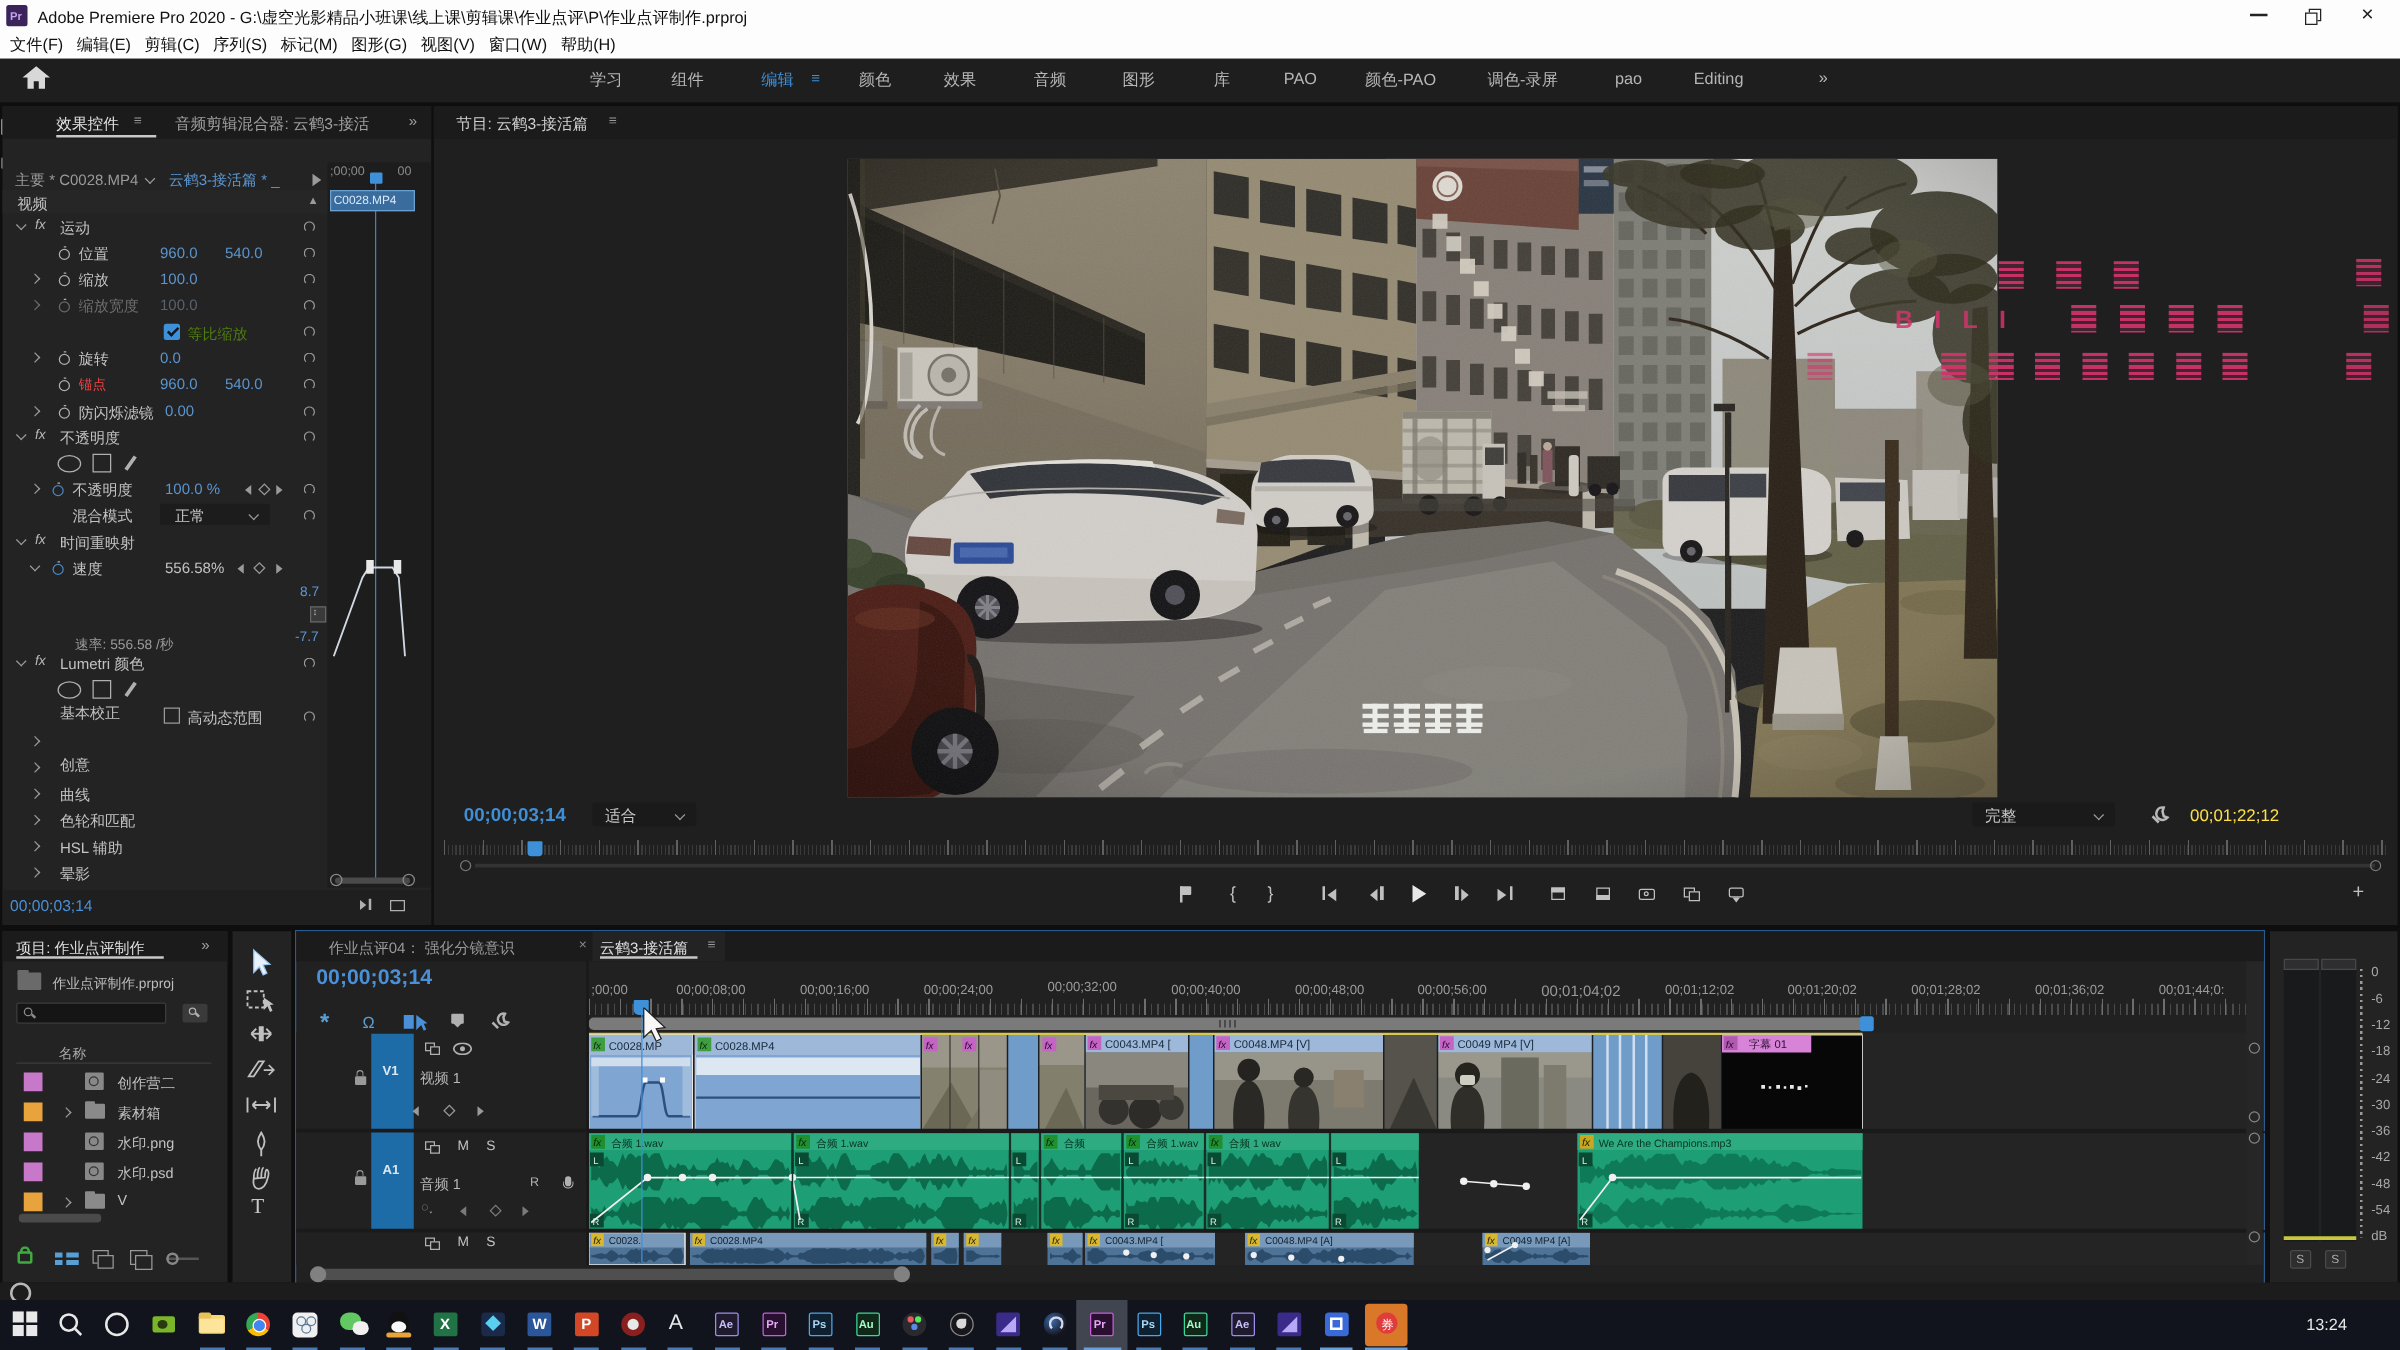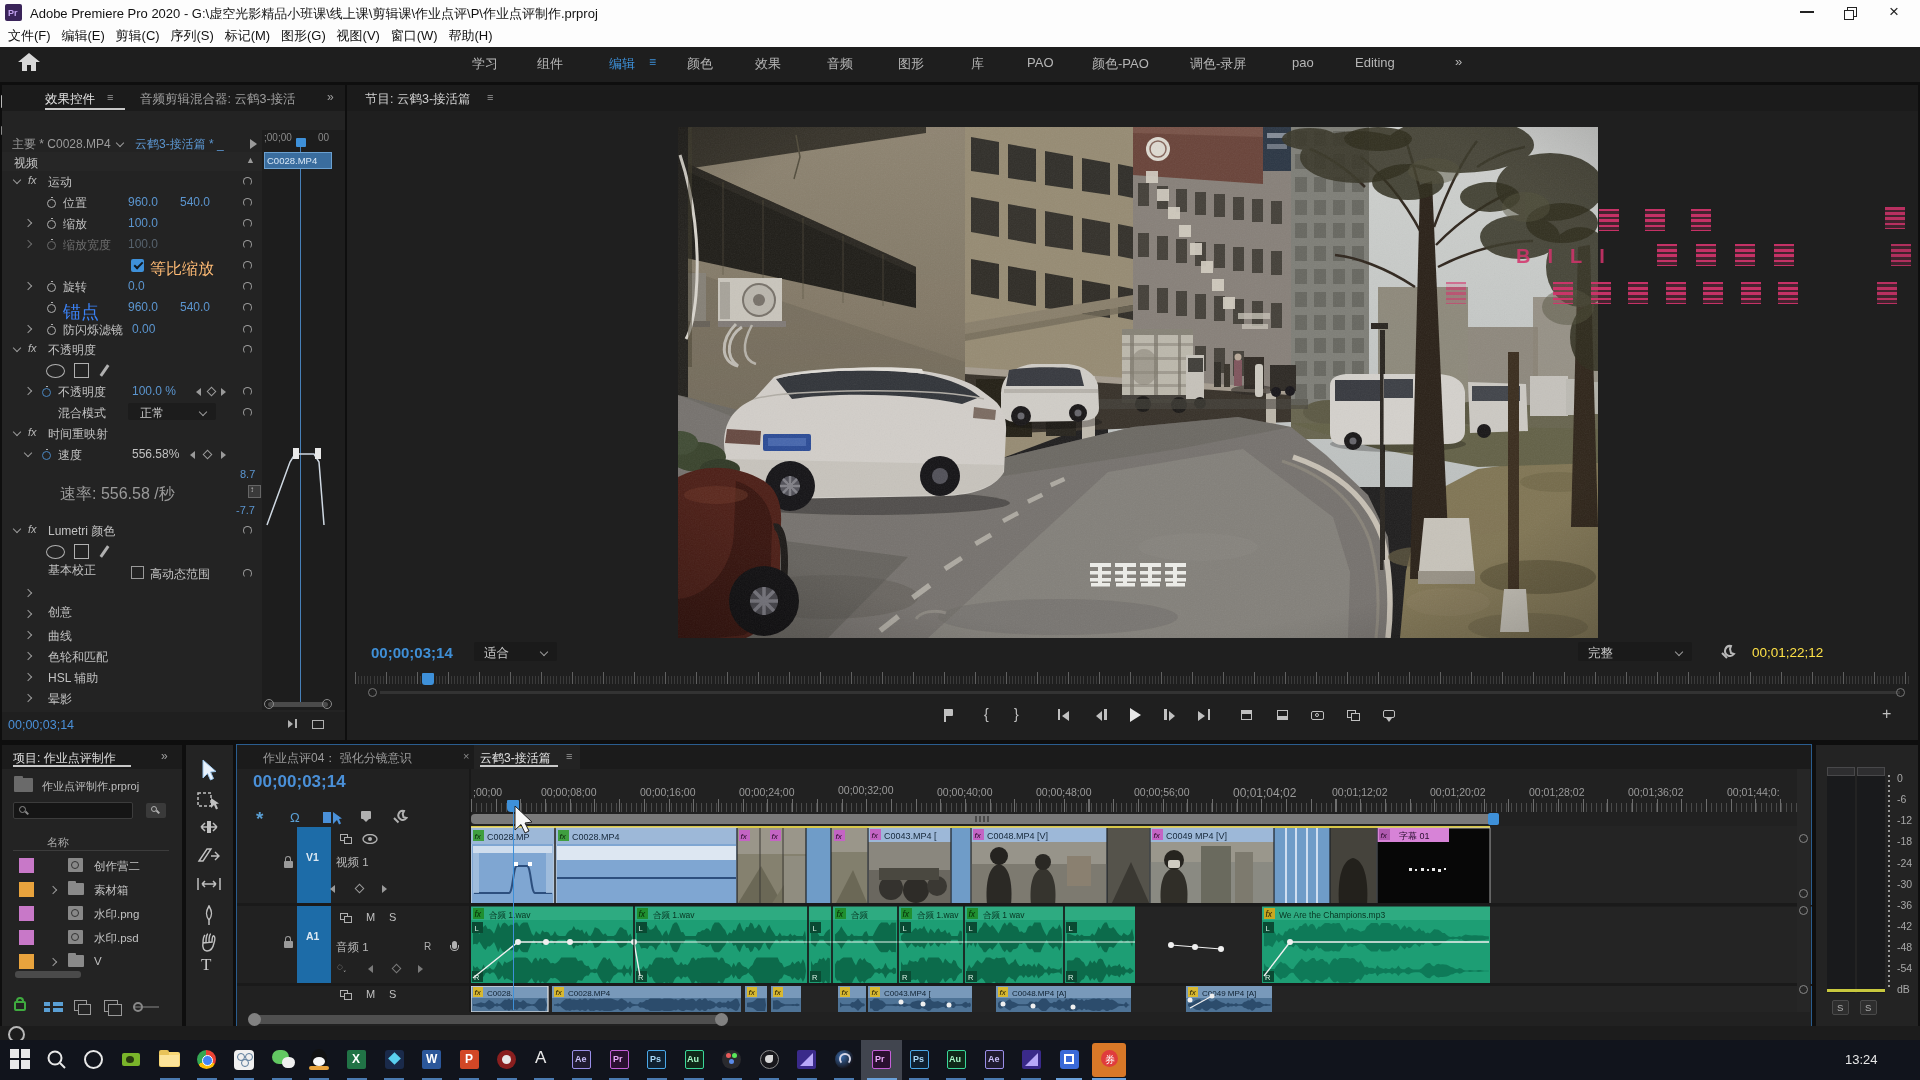--- a/index.html
+++ b/index.html
@@ -91,29 +91,29 @@
 <div class="tx" style="left:63px;top:216px;font-size:12px;color:#c2c2c2">缩放</div>
 <div class="tx" style="left:128px;top:216px;font-size:12px;color:#5b95cf">100.0</div>
 <div class="rst" style="left:243px;top:219px"></div>
 <div class="chr" style="left:25px;top:241px;border-color:#6a6a6a"></div>
 <div class="swp" style="left:47px;top:241px;border-color:#6a6a6a"></div>
 <div class="tx" style="left:63px;top:237px;font-size:12px;color:#6e6e6e">缩放宽度</div>
 <div class="tx" style="left:128px;top:237px;font-size:12px;color:#57636e">100.0</div>
 <div class="rst" style="left:243px;top:240px"></div>
 <div class="ab" style="left:131px;top:259px;width:13px;height:13px;background:#3e90d9;border-radius:2px"></div>
 <div class="ab" style="left:134px;top:262px;width:7px;height:3px;border-left:2px solid #101820;border-bottom:2px solid #101820;transform:rotate(-45deg)"></div>
-<div class="tx" style="left:150px;top:259px;font-size:16px;color:#fdba74">等比缩放</div>
+<div class="tx" style="left:150px;top:259px;font-size:12px;color:#4d7c0f">等比缩放</div>
 <div class="rst" style="left:243px;top:261px"></div>
 <div class="chr" style="left:25px;top:283px"></div>
 <div class="swp" style="left:47px;top:283px"></div>
 <div class="tx" style="left:63px;top:279px;font-size:12px;color:#c2c2c2">旋转</div>
 <div class="tx" style="left:128px;top:279px;font-size:12px;color:#5b95cf">0.0</div>
 <div class="rst" style="left:243px;top:282px"></div>
 <div class="swp" style="left:47px;top:304px"></div>
-<div class="tx" style="left:63px;top:300px;font-size:18px;color:#3b82f6">锚点</div>
+<div class="tx" style="left:63px;top:300px;font-size:11px;color:#ef4444">锚点</div>
 <div class="tx" style="left:128px;top:300px;font-size:12px;color:#5b95cf">960.0</div>
 <div class="tx" style="left:180px;top:300px;font-size:12px;color:#5b95cf">540.0</div>
 <div class="rst" style="left:243px;top:303px"></div>
 <div class="chr" style="left:25px;top:326px"></div>
 <div class="swp" style="left:47px;top:326px"></div>
 <div class="tx" style="left:63px;top:322px;font-size:12px;color:#c2c2c2">防闪烁滤镜</div>
 <div class="tx" style="left:132px;top:322px;font-size:12px;color:#5b95cf">0.00</div>
 <div class="rst" style="left:243px;top:325px"></div>
 <div class="chd" style="left:14px;top:345px"></div>
 <div class="tx" style="left:28px;top:342px;font-size:11px;font-style:italic;color:#b8b8b8">fx</div>
@@ -139,21 +139,21 @@
 <div class="tx" style="left:28px;top:426px;font-size:11px;font-style:italic;color:#b8b8b8">fx</div>
 <div class="tx" style="left:48px;top:426px;font-size:12px;color:#c2c2c2">时间重映射</div>
 <div class="chd" style="left:25px;top:450px"></div>
 <div class="swp" style="left:42px;top:451px;border-color:#4a86c0"></div>
 <div class="tx" style="left:58px;top:447px;font-size:12px;color:#c2c2c2">速度</div>
 <div class="tx" style="left:132px;top:447px;font-size:12px;color:#c2c2c2">556.58%</div>
 <div class="trl" style="left:190px;top:451px"></div>
 <div class="dia" style="left:204px;top:451px"></div>
 <div class="trr" style="left:221px;top:451px"></div>
 <div class="tx" style="left:240px;top:468px;font-size:11px;color:#5b95cf">8.7</div>
-<div class="tx" style="left:60px;top:484px;font-size:16px;color:#9a9a9a">速率: 556.58 /秒</div>
+<div class="tx" style="left:60px;top:508px;font-size:11px;color:#9a9a9a">速率: 556.58 /秒</div>
 <div class="ab" style="left:248px;top:485px;width:11px;height:11px;background:#3a3a3a;border:1px solid #666"></div>
 <div class="tx" style="left:250px;top:485px;font-size:8px;color:#bbb">↕</div>
 <div class="tx" style="left:236px;top:504px;font-size:11px;color:#5b95cf">-7.7</div>
 <div class="chd" style="left:14px;top:526px"></div>
 <div class="tx" style="left:28px;top:523px;font-size:11px;font-style:italic;color:#b8b8b8">fx</div>
 <div class="tx" style="left:48px;top:523px;font-size:12px;color:#c2c2c2">Lumetri 颜色</div>
 <div class="rst" style="left:243px;top:526px"></div>
 <div class="ab" style="left:46px;top:545px;width:17px;height:12px;border:1.5px solid #b0b0b0;border-radius:50%"></div>
 <div class="ab" style="left:74px;top:544px;width:13px;height:13px;border:1.5px solid #b0b0b0"></div>
 <div class="ab" style="left:103px;top:545px;width:3px;height:13px;background:#b0b0b0;transform:rotate(35deg)"></div>

